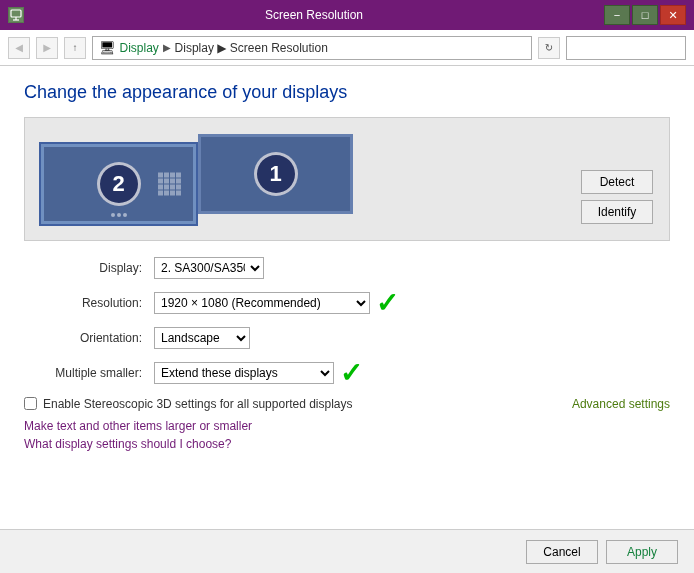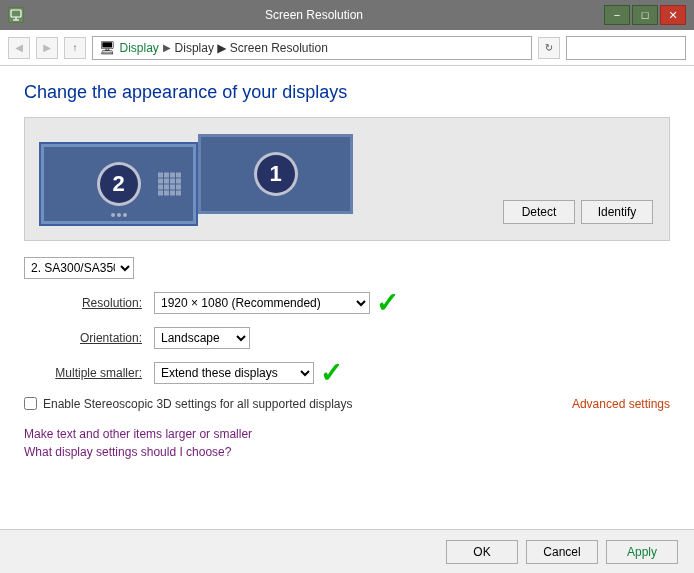--- a/index.html
+++ b/index.html
@@ -1,20 +1,20 @@
 <!DOCTYPE html>
 <html><head>
   <meta charset="utf-8">
   <style>
     * { box-sizing: border-box; margin: 0; padding: 0; }
     body { width: 694px; height: 573px; font-family: 'Segoe UI', Tahoma, sans-serif; font-size: 12px; background: #f0f0f0; overflow: hidden; }
 
     
     .title-bar {
-      background: #737373;
+      background: #701a75;
       height: 30px;
       display: flex;
       align-items: center;
       justify-content: space-between;
       padding: 0 8px;
       color: white;
     }
     .title-bar-left { display: flex; align-items: center; gap: 6px; }
     .title-bar-icon { width: 16px; height: 16px; background: #6a8a60; border: 1px solid #5a7850; display: flex; align-items: center; justify-content: center; }
     .title-bar-title { font-size: 12px; font-weight: normal; flex: 1; text-align: center; }
@@ -102,53 +102,53 @@
       position: absolute; right: 12px; top: 50%; transform: translateY(-50%);
       display: grid; grid-template-columns: repeat(4, 5px); gap: 1px;
     }
     .grid-cell { width: 5px; height: 5px; background: rgba(255,255,255,0.4); }
     .monitor-dots {
       position: absolute; bottom: 4px; left: 50%; transform: translateX(-50%);
       display: flex; gap: 2px;
     }
     .dot { width: 4px; height: 4px; border-radius: 50%; background: rgba(255,255,255,0.5); }
     .monitor-preview-buttons {
-      display: flex; flex-direction: row; gap: 6px; margin-left: auto; padding-left: 16px;
+      display: flex; flex-direction: column; gap: 6px; margin-left: auto; padding-left: 16px;
     }
     .preview-btn {
       width: 72px; height: 24px; border: 1px solid #aaa; background: #f0f0f0;
       cursor: pointer; font-size: 12px; text-align: center;
     }
 
     
     .settings-form { margin-top: 4px; }
     .form-row {
       display: flex; align-items: center; margin-bottom: 10px;
     }
     .form-label {
       width: 130px; text-align: right; padding-right: 12px; font-size: 12px; color: #333;
     }
-    .form-label.underline { text-decoration: underline; }
+    .form-label.underline { }
     select.form-select {
       height: 22px; border: 1px solid #aaa; background: white;
       font-size: 12px; padding: 0 2px; cursor: pointer;
     }
     .select-display { width: 110px; }
     .select-resolution { width: 216px; }
     .select-orientation { width: 96px; }
-    .select-multiple { width: 160px; }
+    .select-multiple { width: 180px; }
 
     .checkmark-green { color: #00bb00; font-size: 28px; font-weight: bold; margin-left: 6px; line-height: 1; }
 
     .main-display-text { font-size: 12px; color: #333; margin: 8px 0 10px 0; }
 
-    .checkbox-row { display: flex; gap: 6px; margin-bottom: 16px; }
+    .checkbox-row { display: flex; gap: 6px; margin-bottom: 8px; }
     .checkbox-row input[type="checkbox"] { width: 13px; height: 13px; }
     .checkbox-label { font-size: 12px; color: #333; }
-    .advanced-link { margin-left: auto; color: #c2410c; font-size: 12px; text-decoration: none; cursor: pointer; }
+    .advanced-link { margin-left: auto; color: #4d7c0f; font-size: 12px; text-decoration: none; cursor: pointer; }
 
     .link-text { color: #701a75; font-size: 12px; text-decoration: none; cursor: pointer; display: block; margin-bottom: 4px; }
 
     
     .bottom-bar {
       position: absolute; bottom: 0; left: 0; right: 0;
       height: 44px;
       background: #f0f0f0;
       border-top: 1px solid #ccc;
       display: flex; align-items: center; justify-content: flex-end;
@@ -238,20 +238,21 @@
     </div>
     <div class="monitor-preview-buttons">
       <button class="preview-btn">Detect</button>
       <button class="preview-btn">Identify</button>
     </div>
   </div>
 
   <div class="settings-form">
 
     <div class="form-row">
+      <span class="form-label">Display:</span>
       <select class="form-select select-display">
         <option>2. SA300/SA350</option>
       </select>
     </div>
 
     <div class="form-row">
       <span class="form-label underline">Resolution:</span>
       <select class="form-select select-resolution">
         <option>1920 × 1080 (Recommended)</option>
       </select>
@@ -285,16 +286,15 @@
     <input type="checkbox" style="">
     <span class="checkbox-label">Enable Stereoscopic 3D settings for all supported displays</span>
     <a class="advanced-link">Advanced settings</a>
   </div>
 
   <a class="link-text">Make text and other items larger or smaller</a>
   <a class="link-text">What display settings should I choose?</a>
 </div>
 
 <div class="bottom-bar">
-  <button class="dialog-btn">OK</button>
   <button class="dialog-btn">Cancel</button>
   <button class="dialog-btn disabled">Apply</button>
 </div>
 
 </body></html>

